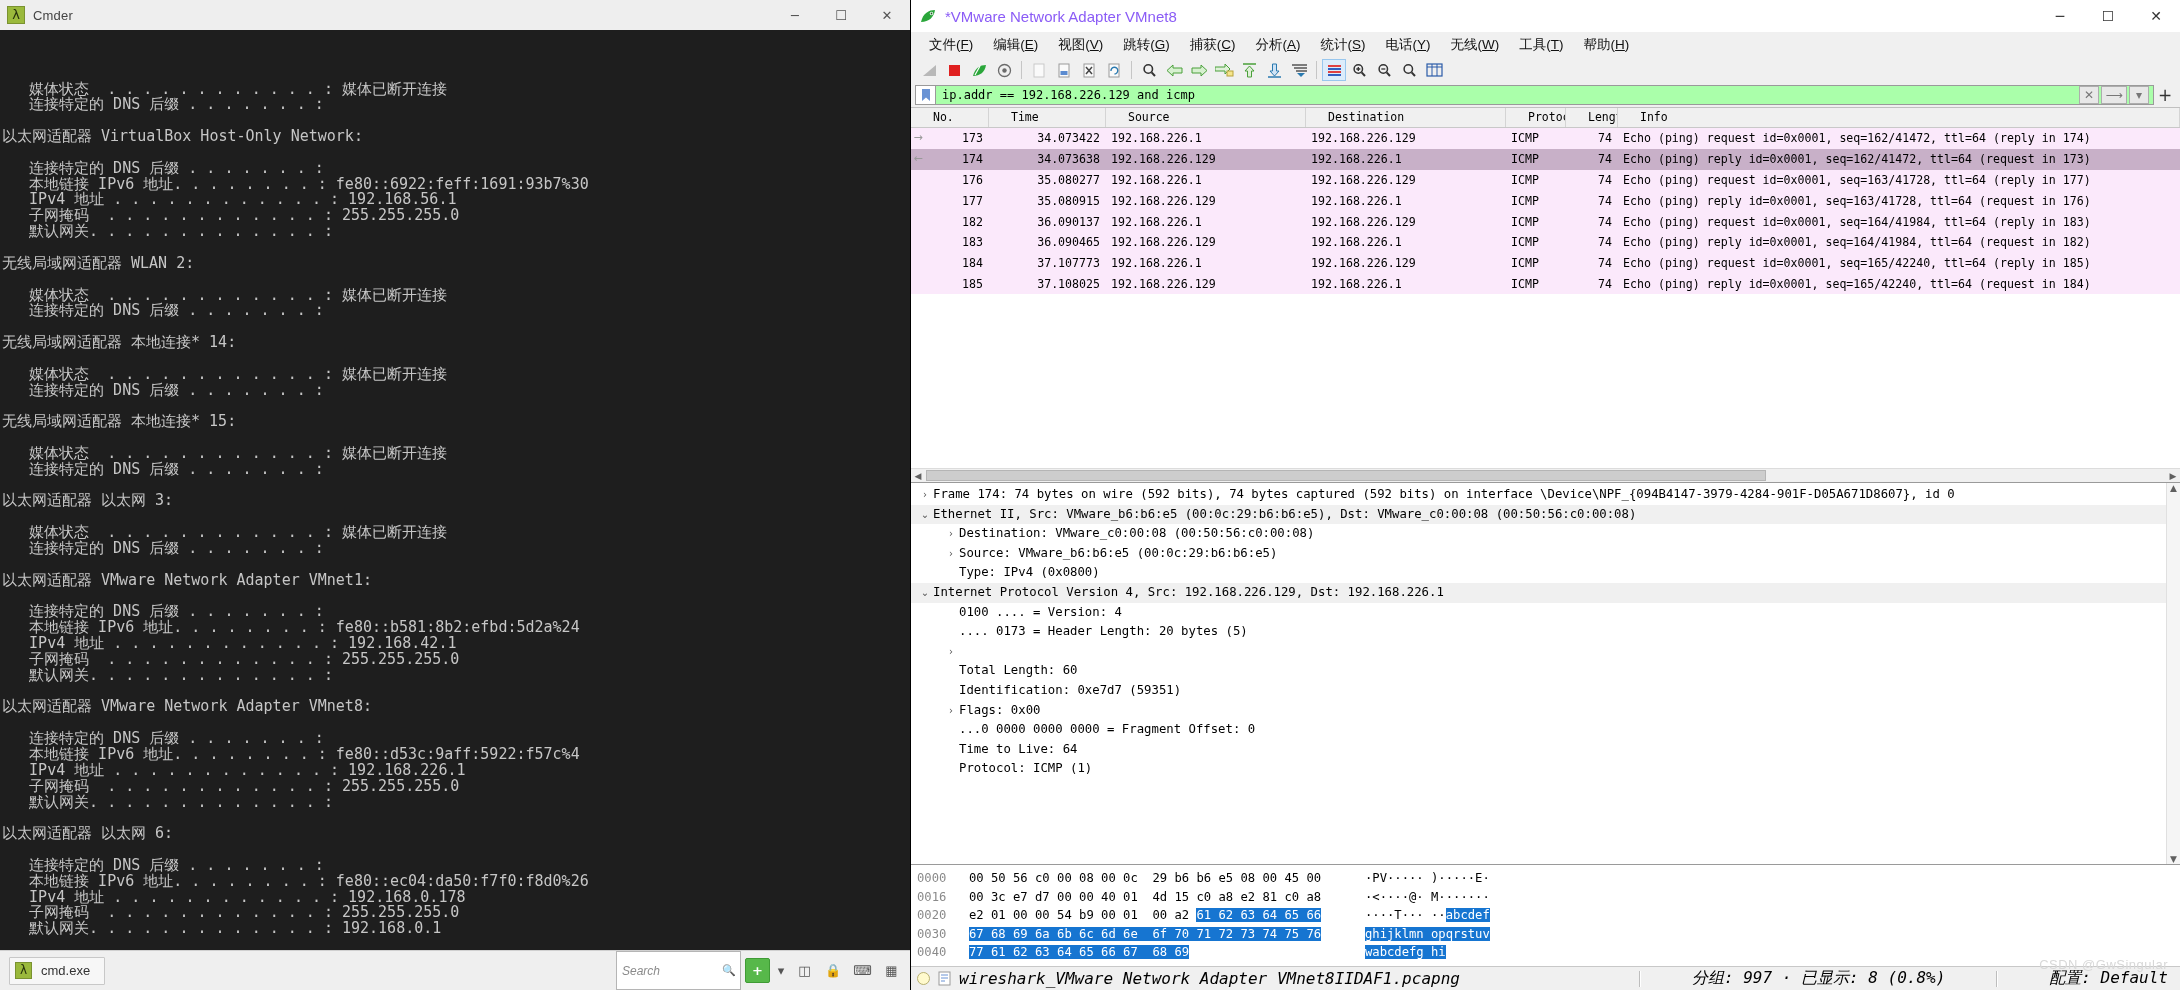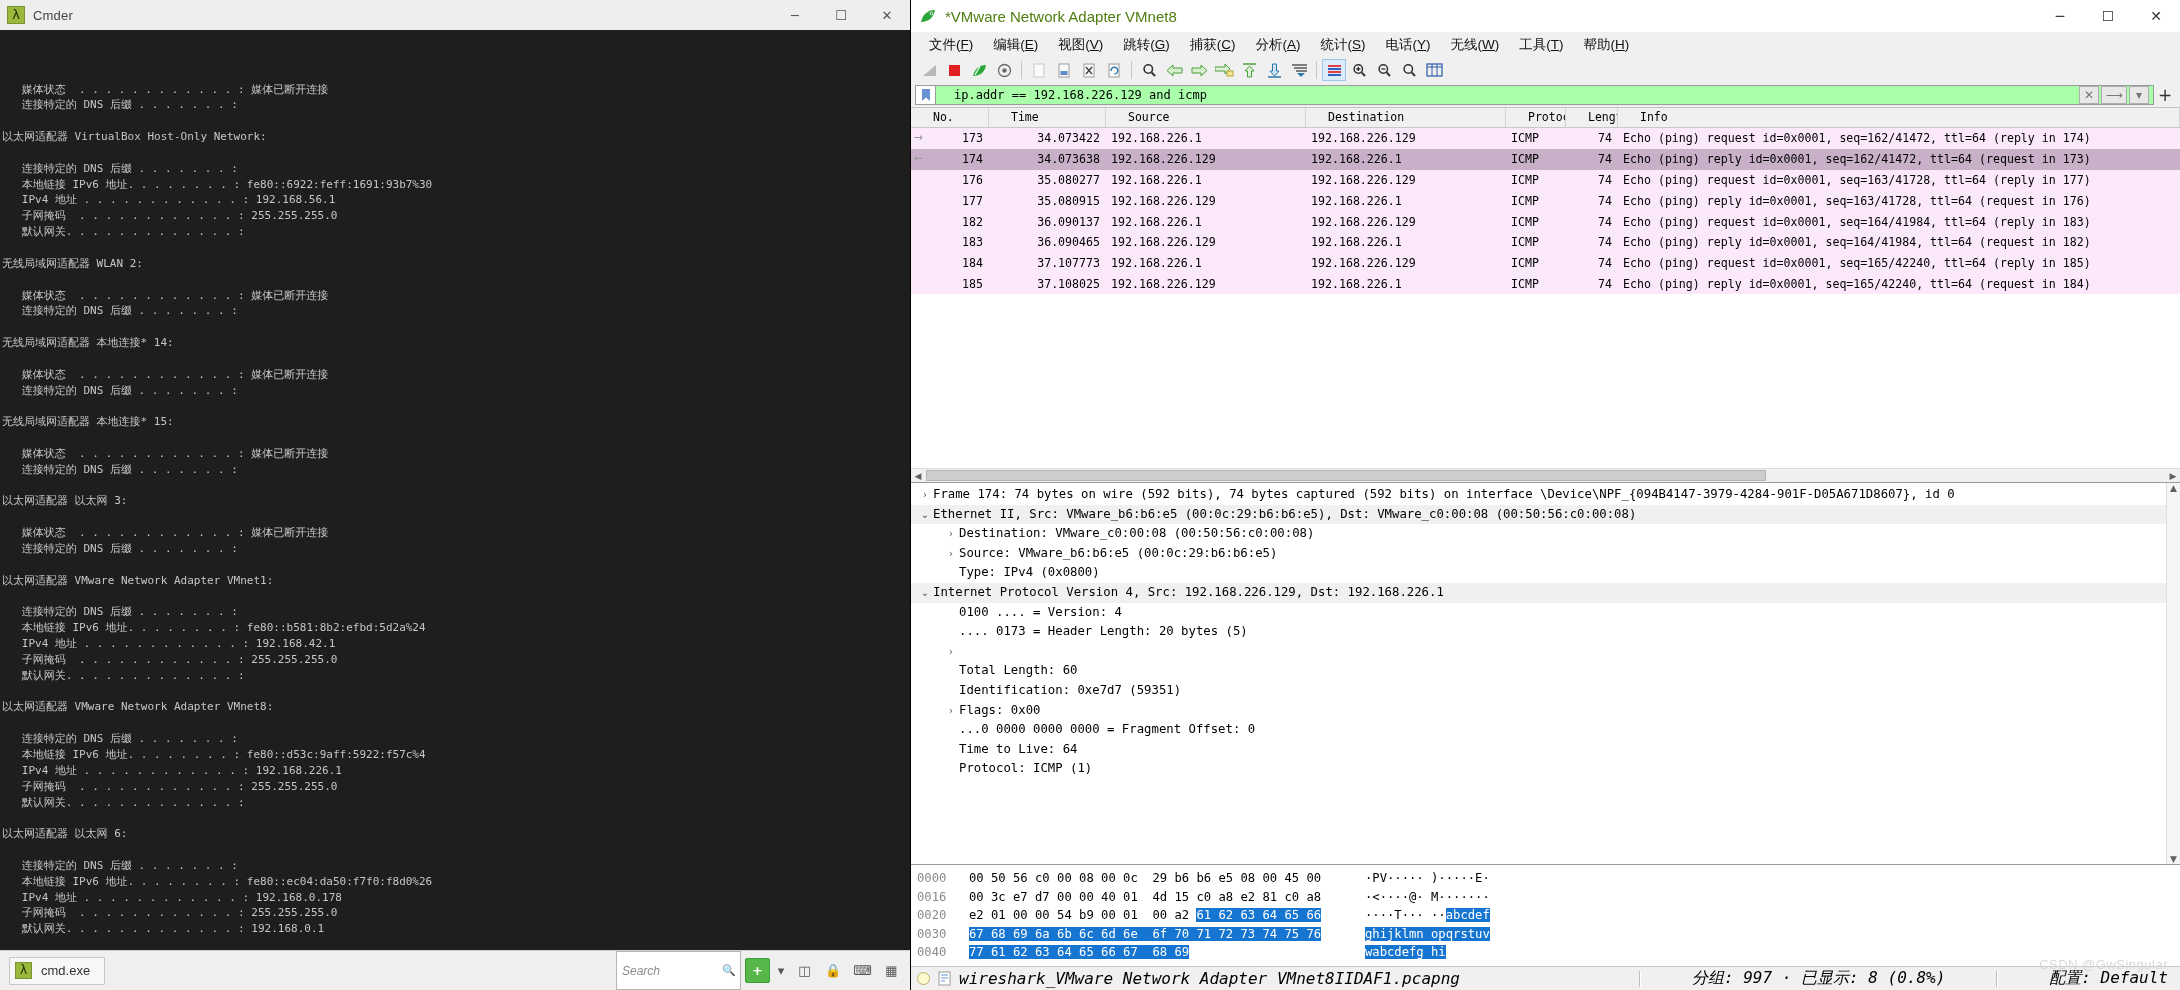--- a/index.html
+++ b/index.html
@@ -30,21 +30,21 @@
   }
   #cmder-title { font-size: 13px; color: #444; letter-spacing: .2px; }
   #cmder-winbtns { margin-left: auto; display: flex; height: 30px; }
   .cwb { width: 46px; height: 30px; display: flex; align-items: center;
          justify-content: center; color: #555; font-size: 13px;
          font-family: "DejaVu Sans", sans-serif; }
   #cmder-body {
     flex: 1 1 auto; background: #1e1e1e; overflow: hidden;
     padding: 4px 0 0 2px;
     font-family: "DejaVu Sans Mono", monospace;
-    font-size: 11px; line-height: 15.85px;
+    font-size: 15px; line-height: 15.85px;
     color: #c6c6c6;
     white-space: pre;
   }
   .term-line { white-space: pre; }
 
   #cmder-statusbar {
     flex: 0 0 40px; height: 40px; background: #efefef;
     border-top: 1px solid #d0d0d0;
     display: flex; align-items: center; padding: 0 6px; gap: 0px;
   }
@@ -83,21 +83,21 @@
     background: #f0f0f0; display: flex; flex-direction: column;
     border-left: 1px solid #000;
   }
   #ws-titlebar {
     flex: 0 0 32px; background: #ffffff; display: flex; align-items: center;
     padding-left: 9px;
   }
   #ws-ico {
     width: 17px; height: 15px; margin-right: 8px; position: relative;
   }
-  #ws-title { font-size: 15px; color: #4d7c0f; }
+  #ws-title { font-size: 15px; color: #8b5cf6; }
   #ws-winbtns { margin-left: auto; display: flex; }
   .wwb { width: 48px; height: 32px; display: flex; align-items: center;
          justify-content: center; color: #333; font-size: 14px;
          font-family: "DejaVu Sans", sans-serif; }
 
   #ws-menubar {
     flex: 0 0 25px; background: #f0f0f0; display: flex; align-items: center;
     padding-left: 8px; font-size: 13.5px; color: #111;
   }
   .ws-menu { padding: 2px 10px; }
@@ -117,21 +117,21 @@
     padding: 0 4px 0 4px;
   }
   #filter-bookmark {
     width: 20px; height: 20px; background: #ffffff;
     border: 1px solid #9a9a9a; border-right: none;
     display: flex; align-items: center; justify-content: center;
   }
   #filter-input-wrap {
     flex: 1 1 auto; height: 20px; background: #aaffaa;
     border: 1px solid #9a9a9a; display: flex; align-items: center;
-    padding-left: 18px; position: relative;
+    padding-left: 6px; position: relative;
   }
   #filter-text {
     font-family: "DejaVu Sans Mono", monospace; font-size: 12px; color: #000;
   }
   .fbtn { height: 18px; min-width: 20px; display:flex; align-items:center;
           justify-content:center; background:#e8e8e8; border:1px solid #adadad;
           margin-right: 2px; font-family:"DejaVu Sans", sans-serif;
           font-size: 12px; color: #777; }
   #filter-rightbtns { position: absolute; right: 2px; display: flex; align-items:center;}
   #filter-plus { width: 22px; text-align: center; font-size: 17px; color:#333;

